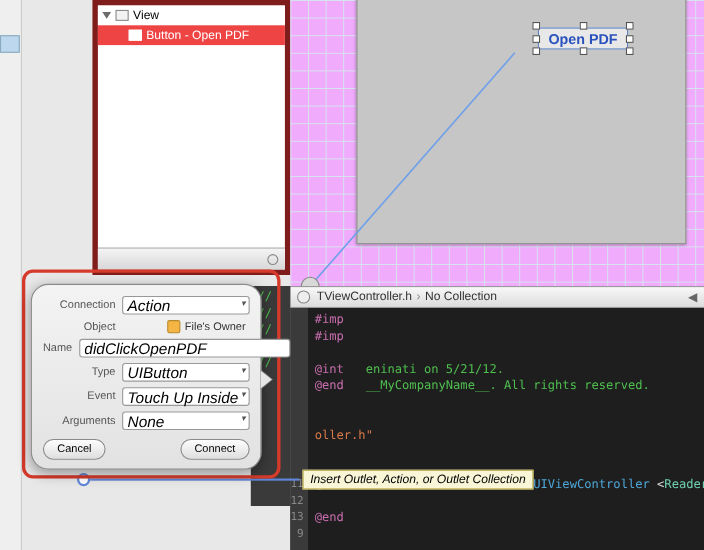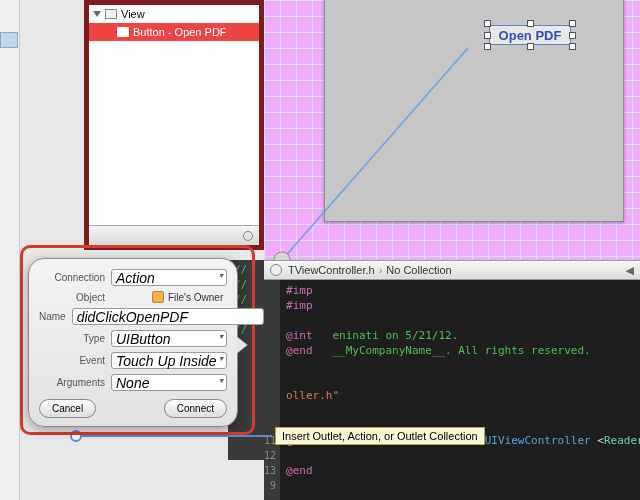--- a/index.html
+++ b/index.html
@@ -41,21 +41,21 @@
   .jumpbar .circ { width:12px;height:12px;border:1px solid #888;border-radius:50%; margin-right:6px; background:#eee;}
   .jumpbar .arrow{ margin-left:auto; color:#666;}
   .editor { background: #1e1e1e; color: #ddd; font-family: Menlo, monospace; font-size: 11px; line-height: 15px; height: calc(100% - 20px); position: relative; display:flex;}
   .gutter { background:#3a3a3a; color:#888; width:34px; text-align:right; padding:3px 4px 0 0; font-family:Menlo,monospace; font-size:10px;}
   .code { padding:3px 0 0 6px; white-space: pre; }
   .c-comm{color:#4fbf4f}.c-key{color:#c96eaf}.c-str{color:#d87a4a}.c-type{color:#4ea7d9}.c-prot{color:#6fd0b0}
 
   
   .insert-ind { position:absolute; left:70px; top:430px; width:12px; height:12px; border:2px solid #5f86d8; border-radius:50%; background:#fff; z-index:5;}
   .insert-line { position:absolute; left:82px; top:435px; width:190px; height:2px; background:#5f86d8; z-index:5;}
-  .tooltip { position:absolute; left:275px; top:427px; background:#f9f6d8; border:1px solid #b5a642; padding:2px 6px; font-size:11px; z-index:6;}
+  .tooltip { position:absolute; left:275px; top:427px; background:#f9f6d8; border:1px solid #b5a642; padding:2px 6px; font-size:11px; z-index:6;font-style:italic;}
 
   
   .popover-region { position:absolute; left:20px; top:245px; width:235px; height:190px; border:3px solid #d63a2a; border-radius:10px; z-index:20;}
   .popover { position:absolute; left:28px; top:258px; width:210px; background: linear-gradient(#f3f3f3,#e2e2e2); border:1px solid #8a8a8a; border-radius:16px; box-shadow:0 3px 12px rgba(0,0,0,.35); z-index:25; padding:10px 10px 8px 10px;}
   .popover::after{ content:""; position:absolute; right:-10px; top:78px; width:0;height:0; border-top:8px solid transparent; border-bottom:8px solid transparent; border-left:10px solid #e6e6e6;}
   .popover::before{ content:""; position:absolute; right:-11px; top:77px; width:0;height:0; border-top:9px solid transparent; border-bottom:9px solid transparent; border-left:11px solid #8a8a8a;}
   .pop-row { display:flex; align-items:center; margin-bottom:5px; }
   .pop-label { width:66px; text-align:right; color:#555; font-size:10px; margin-right:6px;}
   .pop-select, .pop-input { flex:1; height:17px; border:1px solid #999; background:#fff; font-size:14px; padding:0 4px; border-radius:3px; position:relative;font-style:italic;}
   .pop-select::after{ content:"▾"; position:absolute; right:3px; top:1px; font-size:8px; color:#555;}

